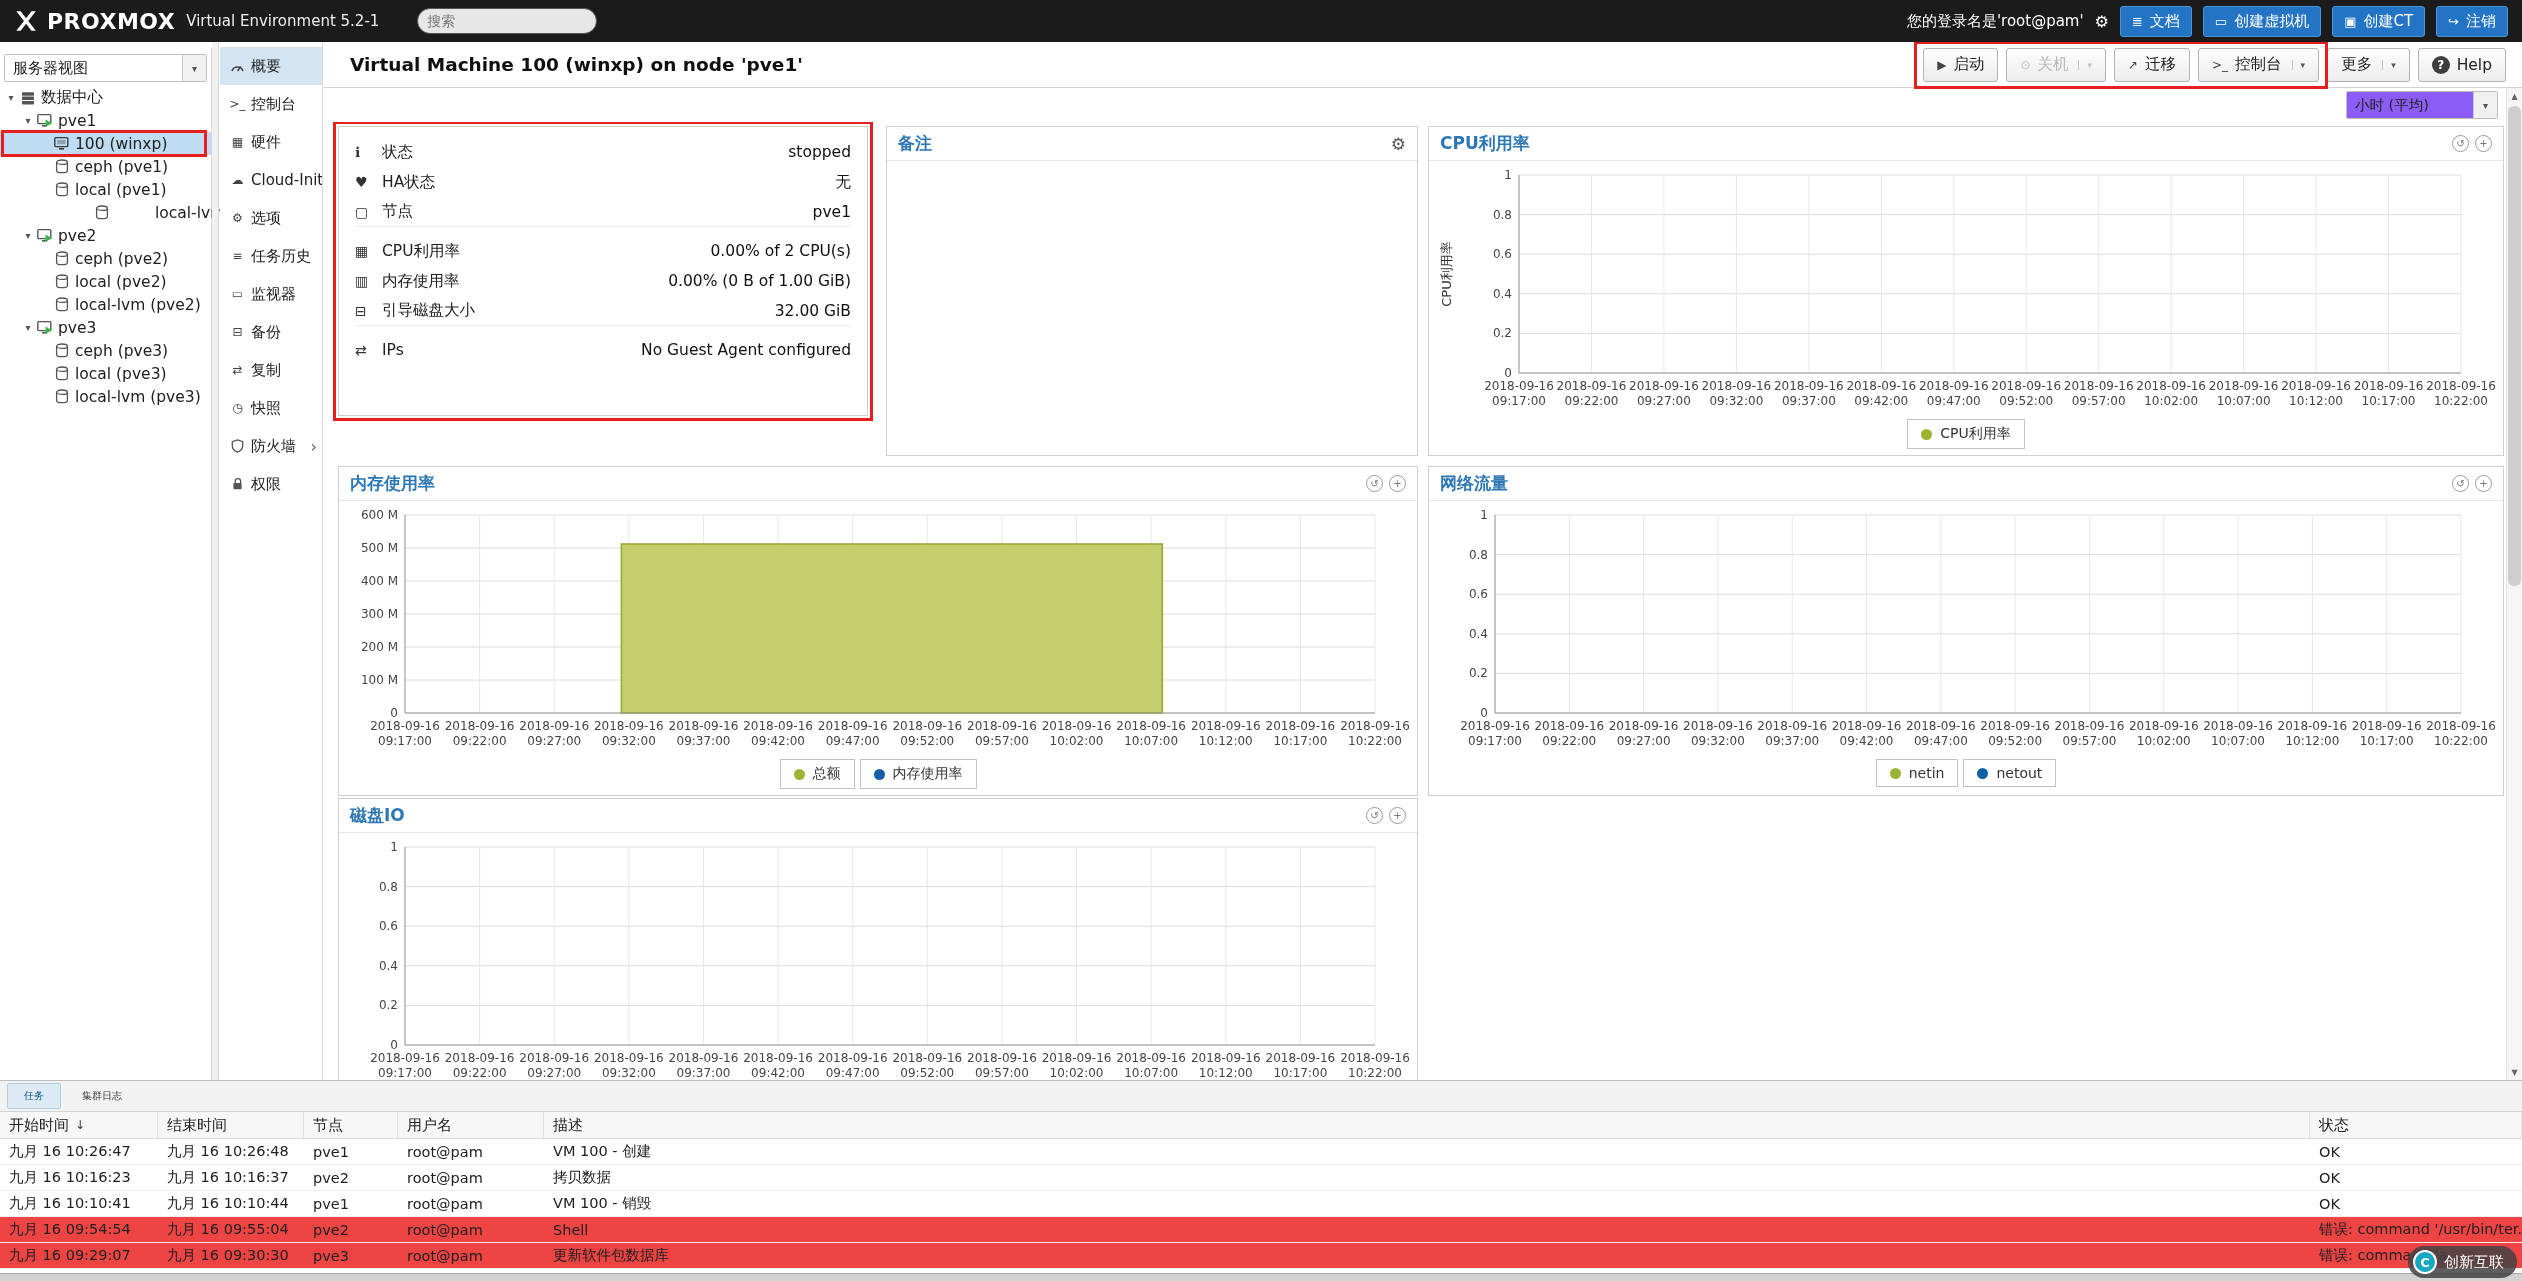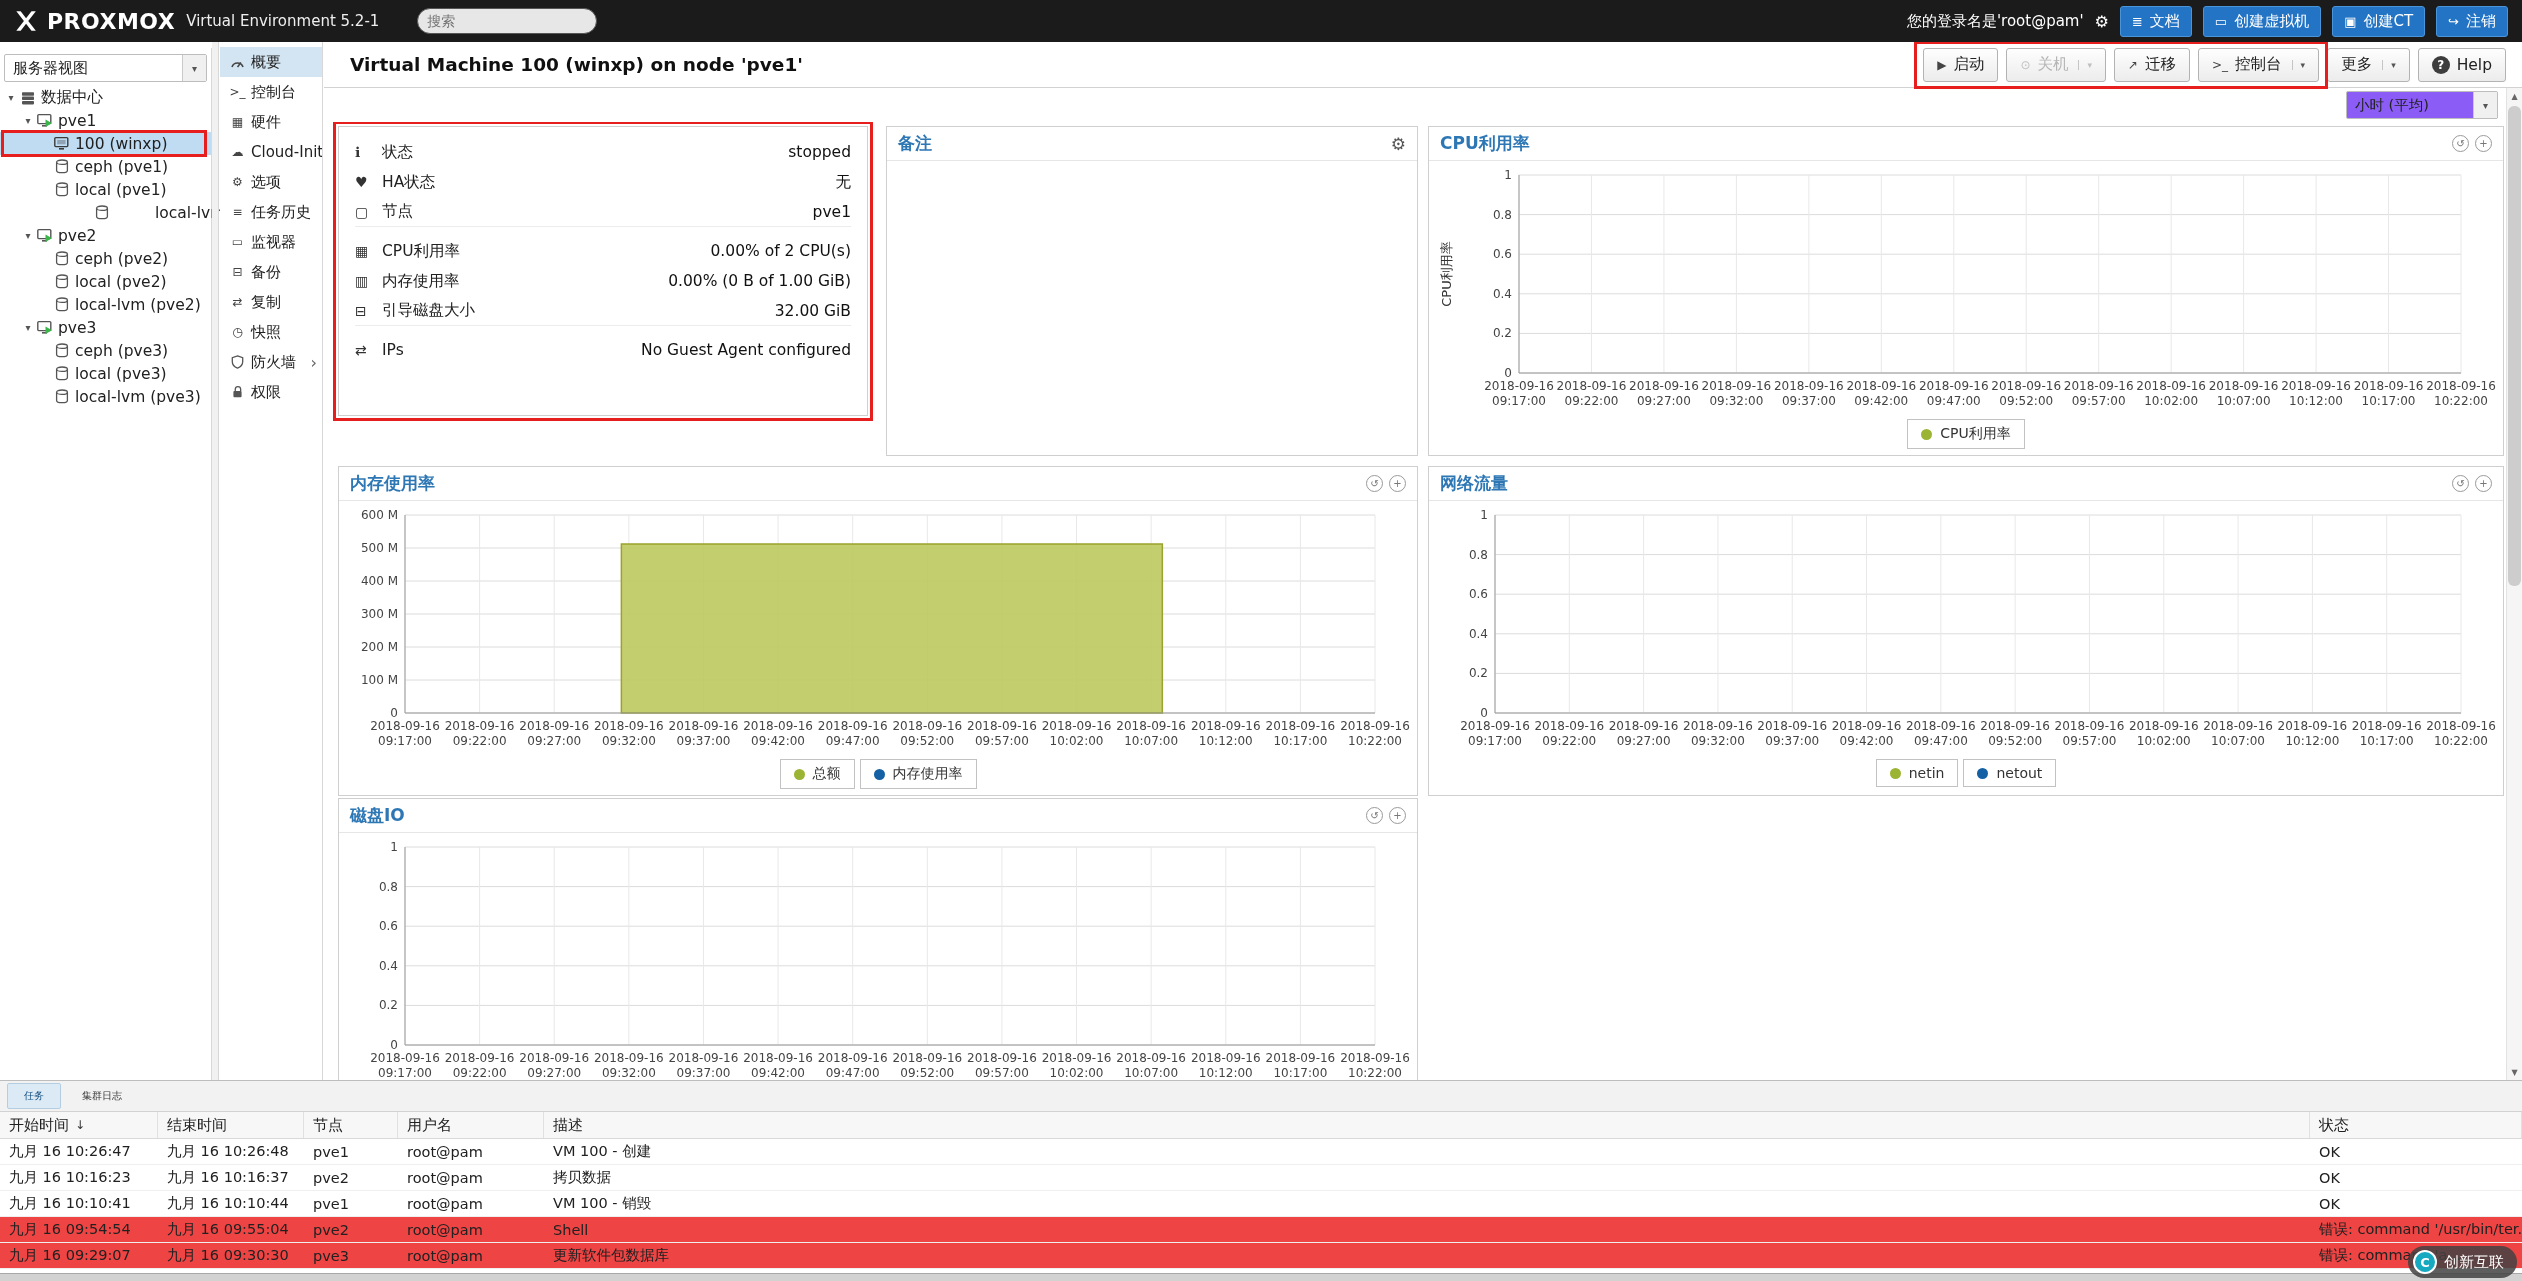--- a/index.html
+++ b/index.html
@@ -26,21 +26,21 @@
 .tree-row{position:relative;display:flex;align-items:center;height:23px;font-size:15.5px;cursor:pointer;white-space:nowrap}
 .tree-row.selected{background:#bfdcf2}
 .tree-row.annotated::after{content:"";position:absolute;left:1px;right:4px;top:-2px;bottom:-2px;border:3px solid #e61e1e;pointer-events:none;z-index:6}
 .tcaret{width:14px;text-align:center;font-size:10px;color:#555;flex:none}
 .ticon{width:19px;display:flex;justify-content:center;align-items:center;flex:none}
 .tlabel{margin-left:4px}
 
 
 #splitter{position:absolute;left:212px;top:42px;width:7px;height:1038px;background:#f1f1f1;border-right:1px solid #d8d8d8;cursor:col-resize}
 #vm-menu{position:absolute;left:220px;top:42px;width:103px;height:1038px;background:#fff;border-right:1px solid #d8d8d8;padding-top:5px;overflow:hidden}
-.menu-row{display:flex;align-items:center;height:30px;padding-left:7px;font-size:15px;cursor:pointer;color:#222;white-space:nowrap}
+.menu-row{display:flex;align-items:center;height:38px;padding-left:7px;font-size:15px;cursor:pointer;color:#222;white-space:nowrap}
 .menu-row.selected{background:#d3e4f2}
 .micon{width:21px;margin-right:3px;display:flex;align-items:center;justify-content:center;font-size:12px;color:#444;flex:none}
 .msub{margin-left:auto;padding-right:5px;color:#666;font-size:16px}
 
 
 #crumb-bar{position:absolute;left:324px;top:42px;width:2198px;height:46px;background:#fff;border-bottom:1px solid #d2d2d2;display:flex;align-items:center;padding:0 16px 0 26px;z-index:10}
 #page-title{font-size:18.5px;font-weight:bold;color:#101010;white-space:nowrap}
 .actions{margin-left:auto;display:flex;align-items:center;gap:8px}
 #actions-annotated{position:relative;display:flex;gap:8px}
 #actions-annotated::after{content:"";position:absolute;inset:-7px -9px;border:3px solid #e61e1e;pointer-events:none;z-index:6}

